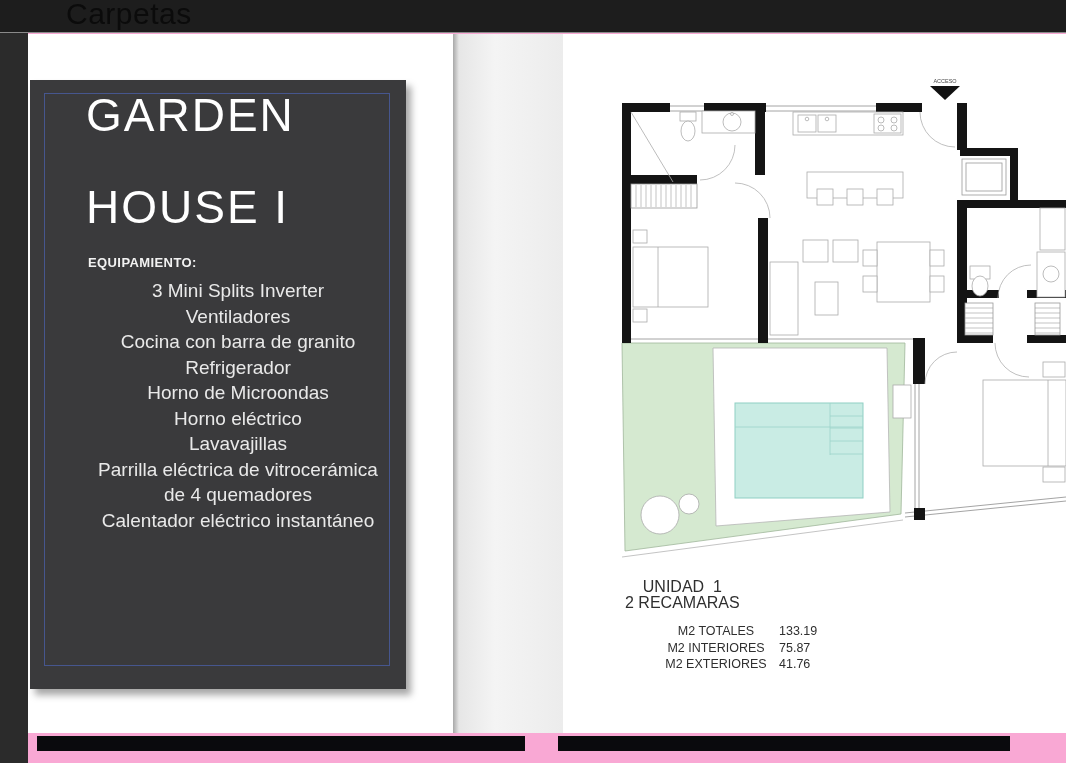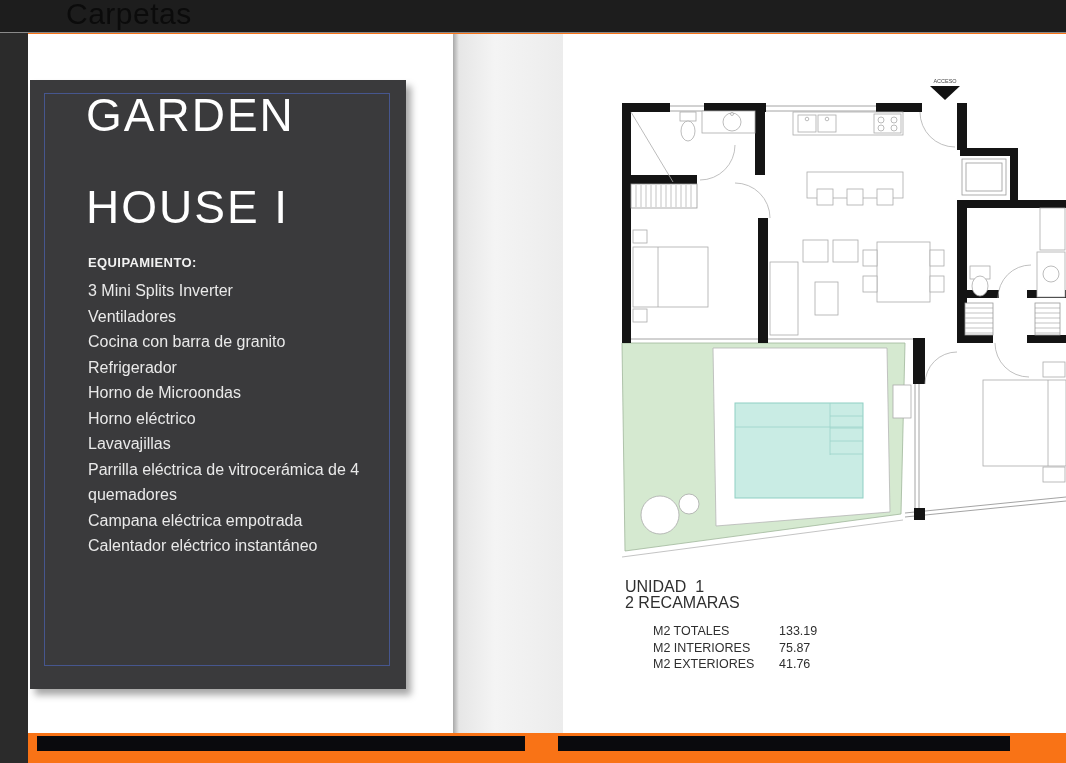--- a/index.html
+++ b/index.html
@@ -1,18 +1,18 @@
 <!DOCTYPE html>
 <html><head>
 <meta charset="utf-8">
 <style>
   html,body{margin:0;padding:0;background:#262626;}
   *{box-sizing:border-box;}
-  #screen{position:relative;width:1066px;height:763px;background:#f97316;overflow:hidden;
-          font-family:"Liberation Sans",sans-serif;}
+  #screen{position:relative;width:1066px;height:763px;background:#f9a8d4;overflow:hidden;
+          font-family:"Liberation Sans",sans-serif;text-align:center;}
 
   
   .topbar{position:absolute;left:0;top:0;width:1066px;height:33px;background:#1d1d1d;
           border-bottom:1px solid #8a8a8a;overflow:hidden;}
   .topbar-title{position:absolute;left:66px;top:-3px;font-size:30px;color:#0b0b0b;
                 font-weight:400;letter-spacing:0.5px;}
 
   
   .left-rail{position:absolute;left:0;top:33px;width:28px;height:730px;background:#2b2b2b;}
 
@@ -26,21 +26,21 @@
   .panel{position:absolute;left:30px;top:80px;width:376px;height:609px;background:#3a3a3c;
          box-shadow:5px 6px 7px rgba(0,0,0,0.35);}
   .panel-frame{position:absolute;left:14px;top:13px;width:346px;height:573px;
                border:1.5px solid #46568e;}
   .panel-title{position:absolute;left:56px;color:#ffffff;font-size:46px;font-weight:400;
                letter-spacing:2px;line-height:1;}
   .t1{top:12px;} .t2{top:104px;}
   .equip-head{position:absolute;left:58px;top:175px;color:#f2f2f2;font-size:13px;
               font-weight:700;letter-spacing:0.4px;}
   .equip-list{position:absolute;left:58px;top:198px;width:300px;color:#e9e9e9;
-              font-size:16px;line-height:25.5px;font-weight:400;}
+              font-size:19px;line-height:25.5px;font-weight:400;}
 
   
   .plan{position:absolute;left:618px;top:70px;width:448px;height:500px;}
 
   
   .unit-block{position:absolute;left:625px;top:579px;color:#2f2f2f;font-size:16px;
               line-height:16px;}
   .unit-line{white-space:pre;}
   .areas{position:absolute;left:653px;top:623px;font-size:12.5px;color:#2f2f2f;
          line-height:16.5px;}
@@ -75,21 +75,20 @@
     <div class="equip-head">EQUIPAMIENTO:</div>
     <div class="equip-list">
       <div>3 Mini Splits Inverter</div>
       <div>Ventiladores</div>
       <div>Cocina con barra de granito</div>
       <div>Refrigerador</div>
       <div>Horno de Microondas</div>
       <div>Horno eléctrico</div>
       <div>Lavavajillas</div>
       <div>Parrilla eléctrica de vitrocerámica de 4 quemadores</div>
-      <div>Campana eléctrica empotrada</div>
       <div>Calentador eléctrico instantáneo</div>
     </div>
   </div>
 
   <svg class="plan" viewBox="0 0 448 500">
 
     <g>
       <text x="327" y="13" font-size="5.5" fill="#444" text-anchor="middle">ACCESO</text>
       <polygon points="312,16 342,16 327,30" fill="#111"></polygon>
     </g>

